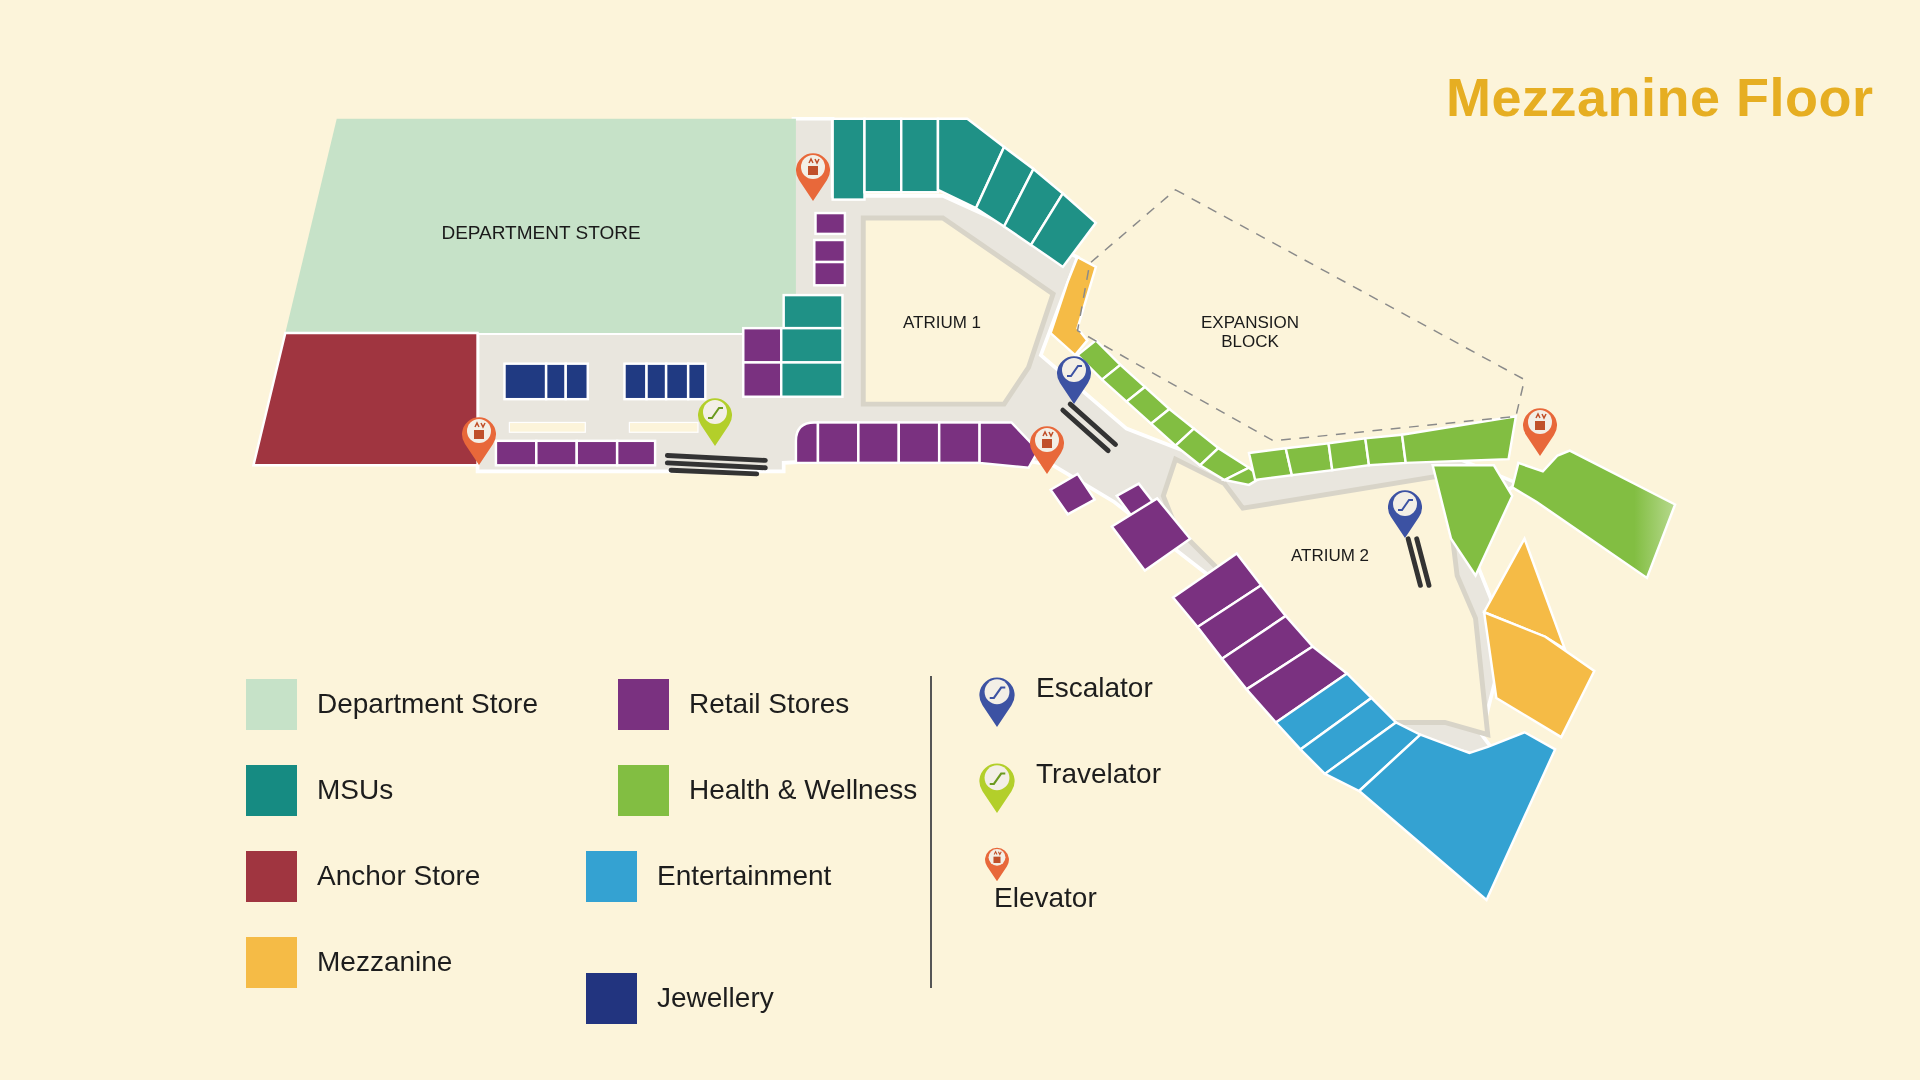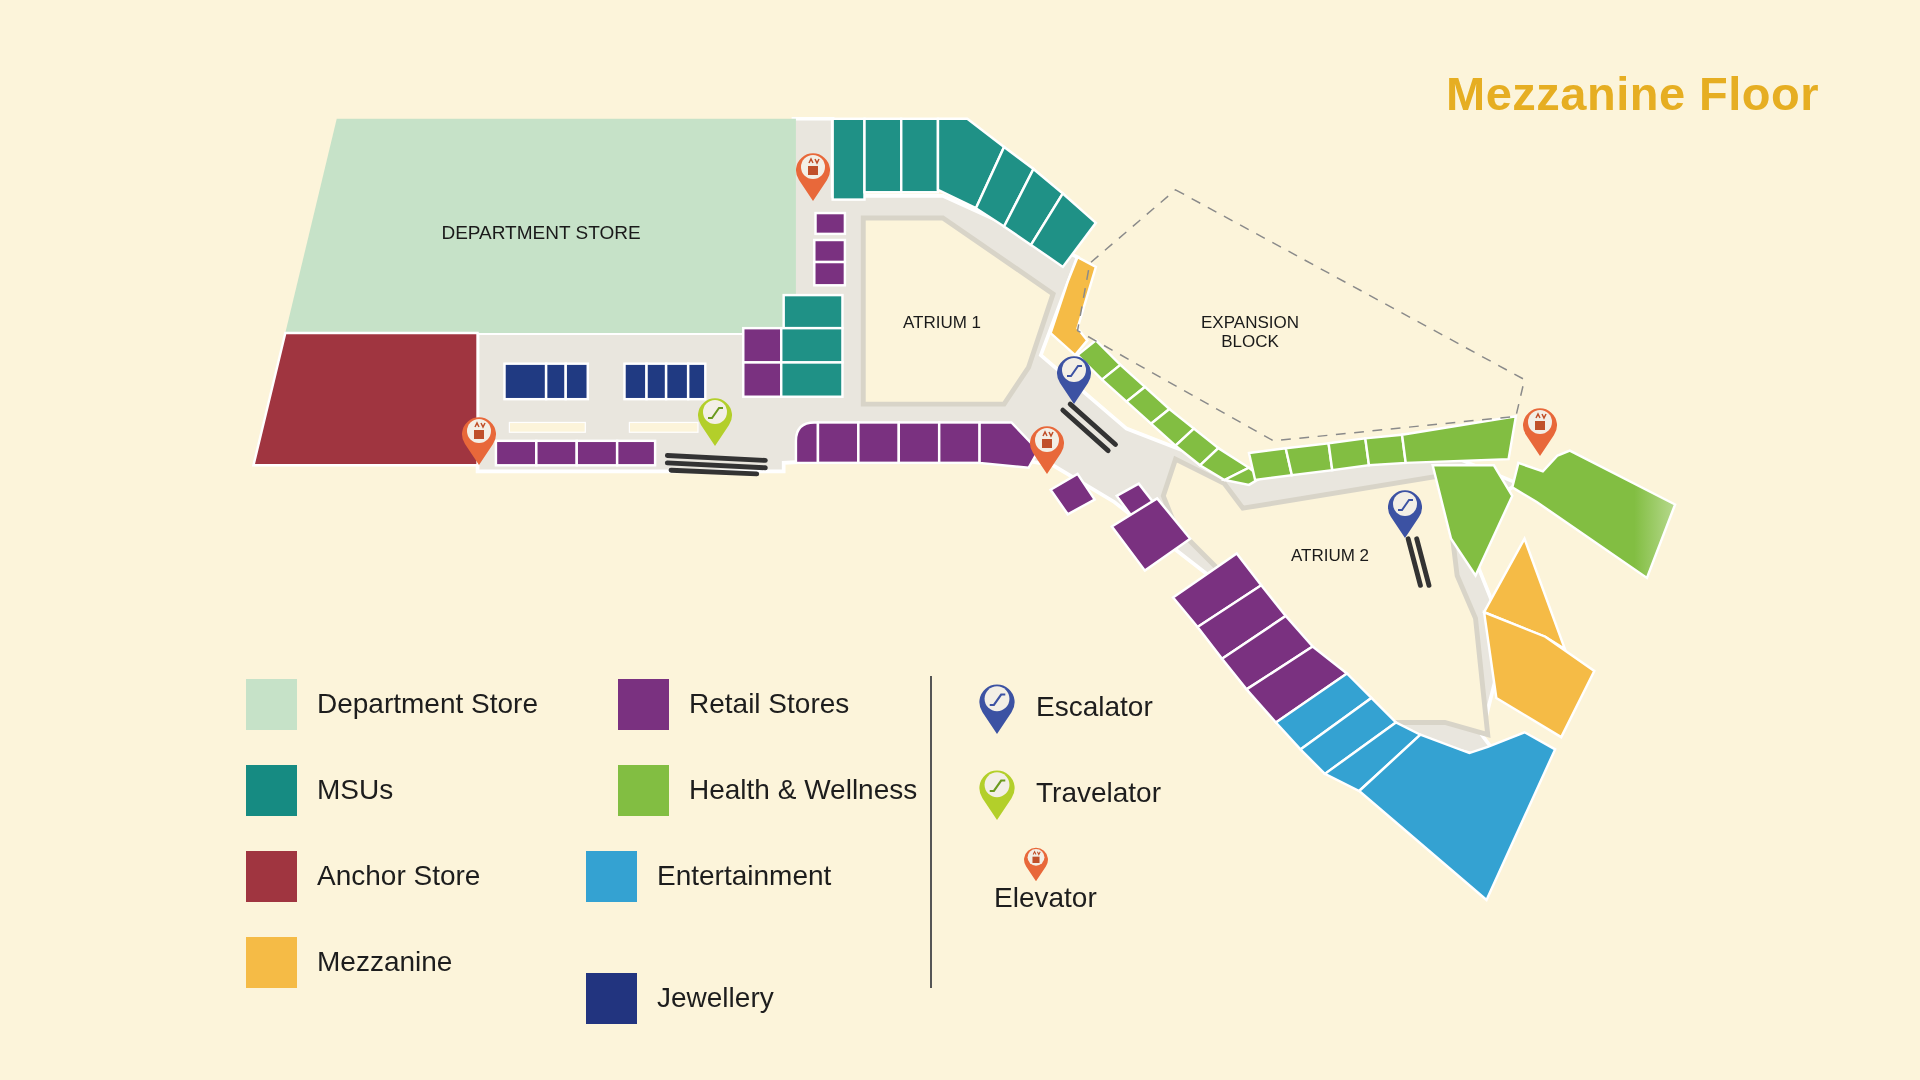--- a/index.html
+++ b/index.html
@@ -6,41 +6,41 @@
   body {
     width: 1920px; height: 1080px; overflow: hidden;
     background: #fcf4da;
     font-family: "Liberation Sans", "DejaVu Sans", sans-serif;
     position: relative;
   }
   .stage { position: absolute; left: 0; top: 0; width: 1920px; height: 1080px; }
   .stage svg { position: absolute; left: 0; top: 0; width: 1920px; height: 1080px; }
   .title {
     position: absolute; left: 1446px; top: 66px;
-    font-size: 47px; font-weight: bold; color: #e6ae22;
+    font-size: 54px; font-weight: bold; color: #e6ae22;
     letter-spacing: 0.5px; white-space: nowrap;
   }
   .map-label {
     position: absolute; color: #1a1a1a; font-size: 17px;
     text-align: center; white-space: nowrap; line-height: 19px;
     transform: translate(-50%, -50%);
   }
   .map-label.big { font-size: 19px; }
   .legend { position: absolute; left: 0; top: 0; }
   .legend-item {
     position: absolute; display: flex; align-items: center; height: 52px;
   }
   .swatch { width: 51px; height: 51px; display: inline-block; }
   .legend-label {
     margin-left: 20px; font-size: 28px; color: #1d1d1d; white-space: nowrap;
   }
   .legend-divider {
     position: absolute; left: 930px; top: 676px; width: 2px; height: 312px; background: #555;
   }
-  .pin-legend-item { position: absolute; display: flex; align-items: center; height: 70px; }
+  .pin-legend-item { position: absolute; display: flex; align-items: flex-start; height: 70px; }
   .pin-legend-item svg { width: 42px; height: 56px; position: static; }
   .pin-legend-item .legend-label { margin-left: 18px; }
   .pin {
     position: absolute; width: 40px; height: 54px; transform: translate(-50%, -100%);
   }
   .pin svg { position: static; width: 40px; height: 54px; }
 </style>
 </head>
 <body>
 

